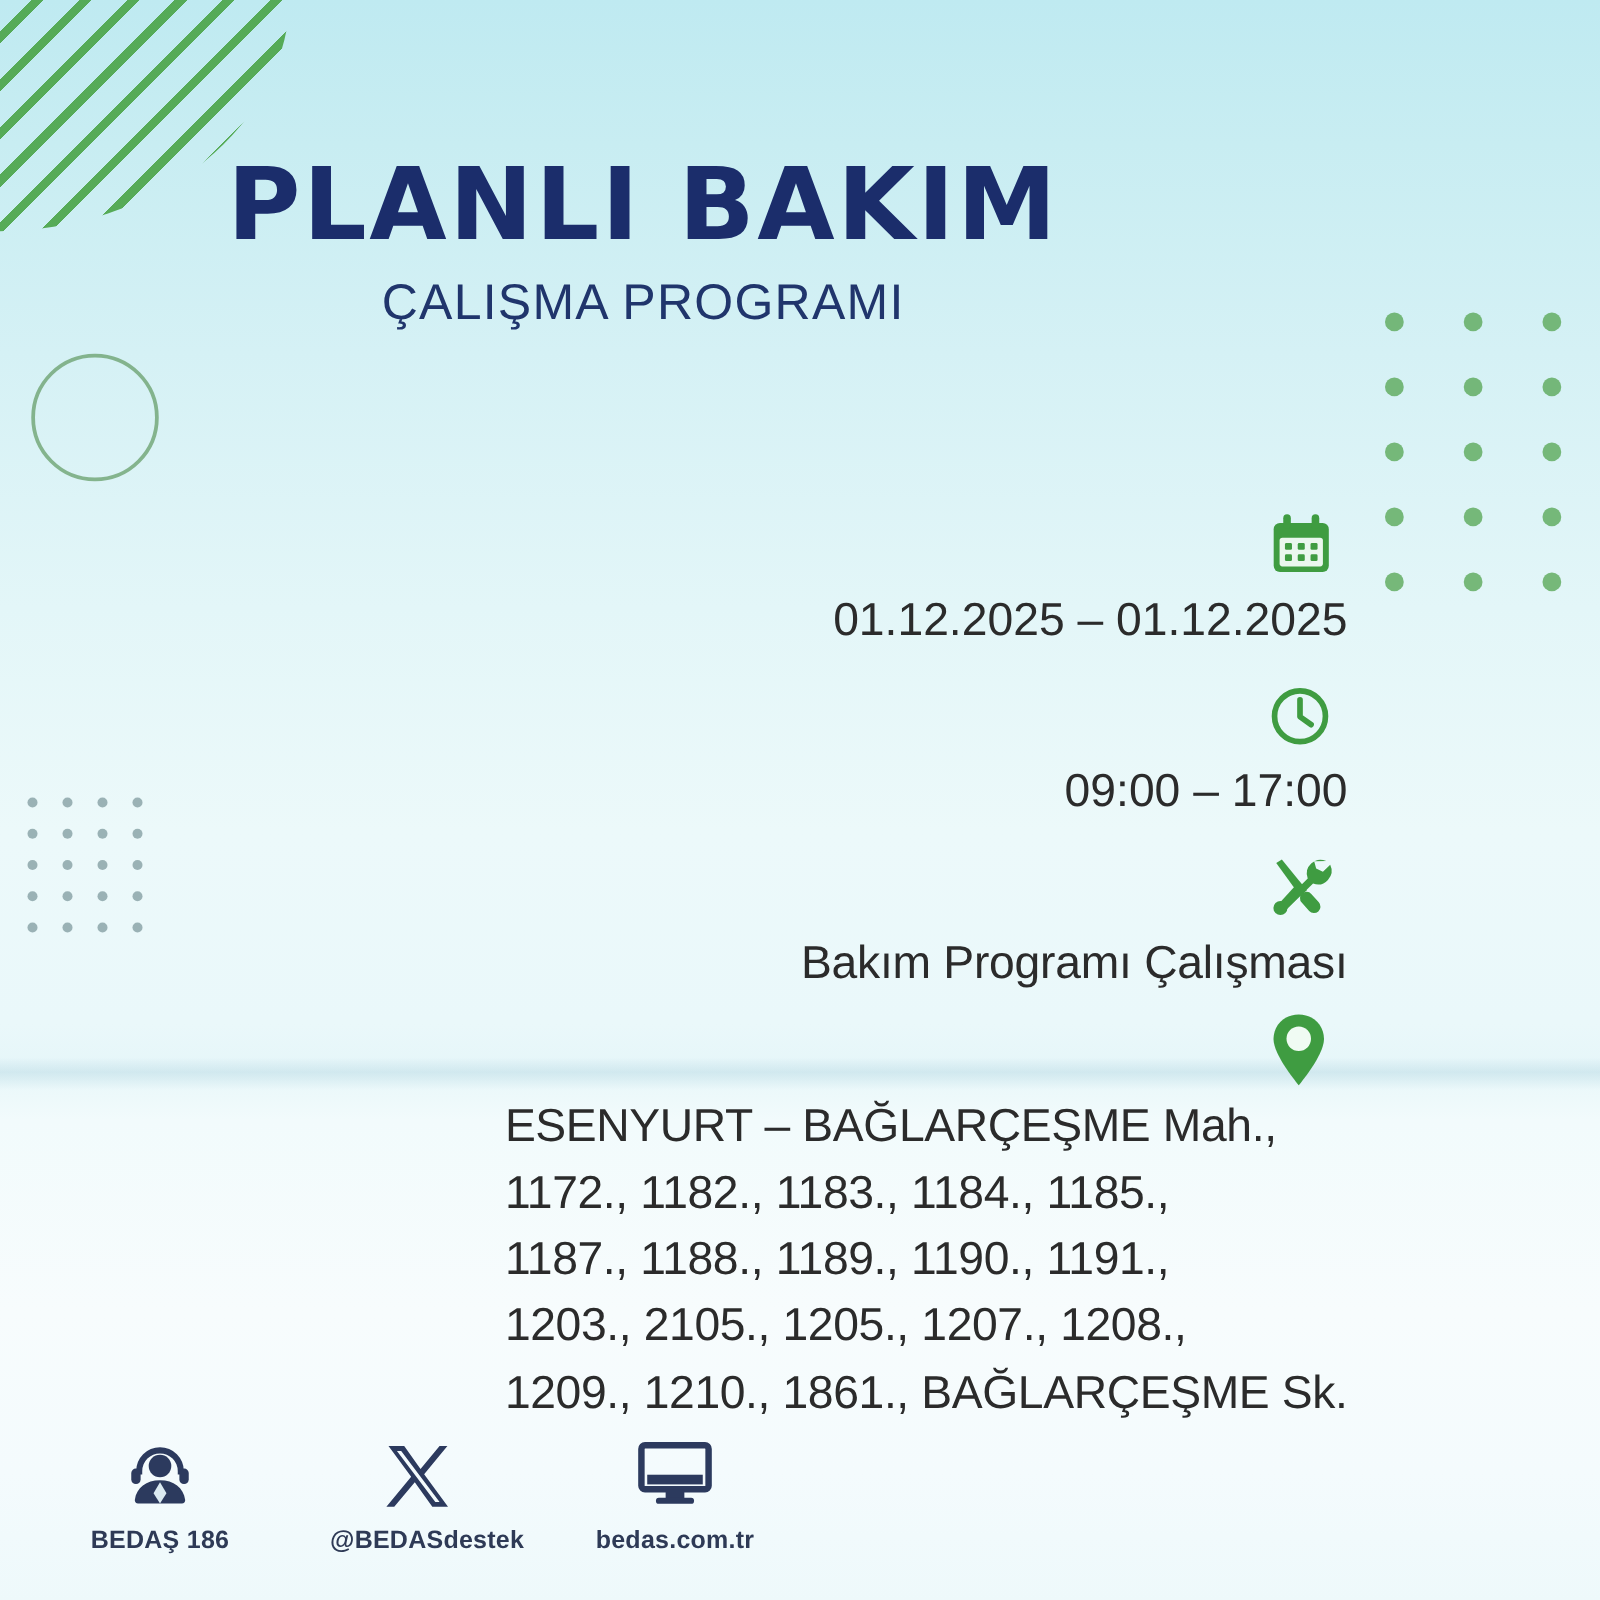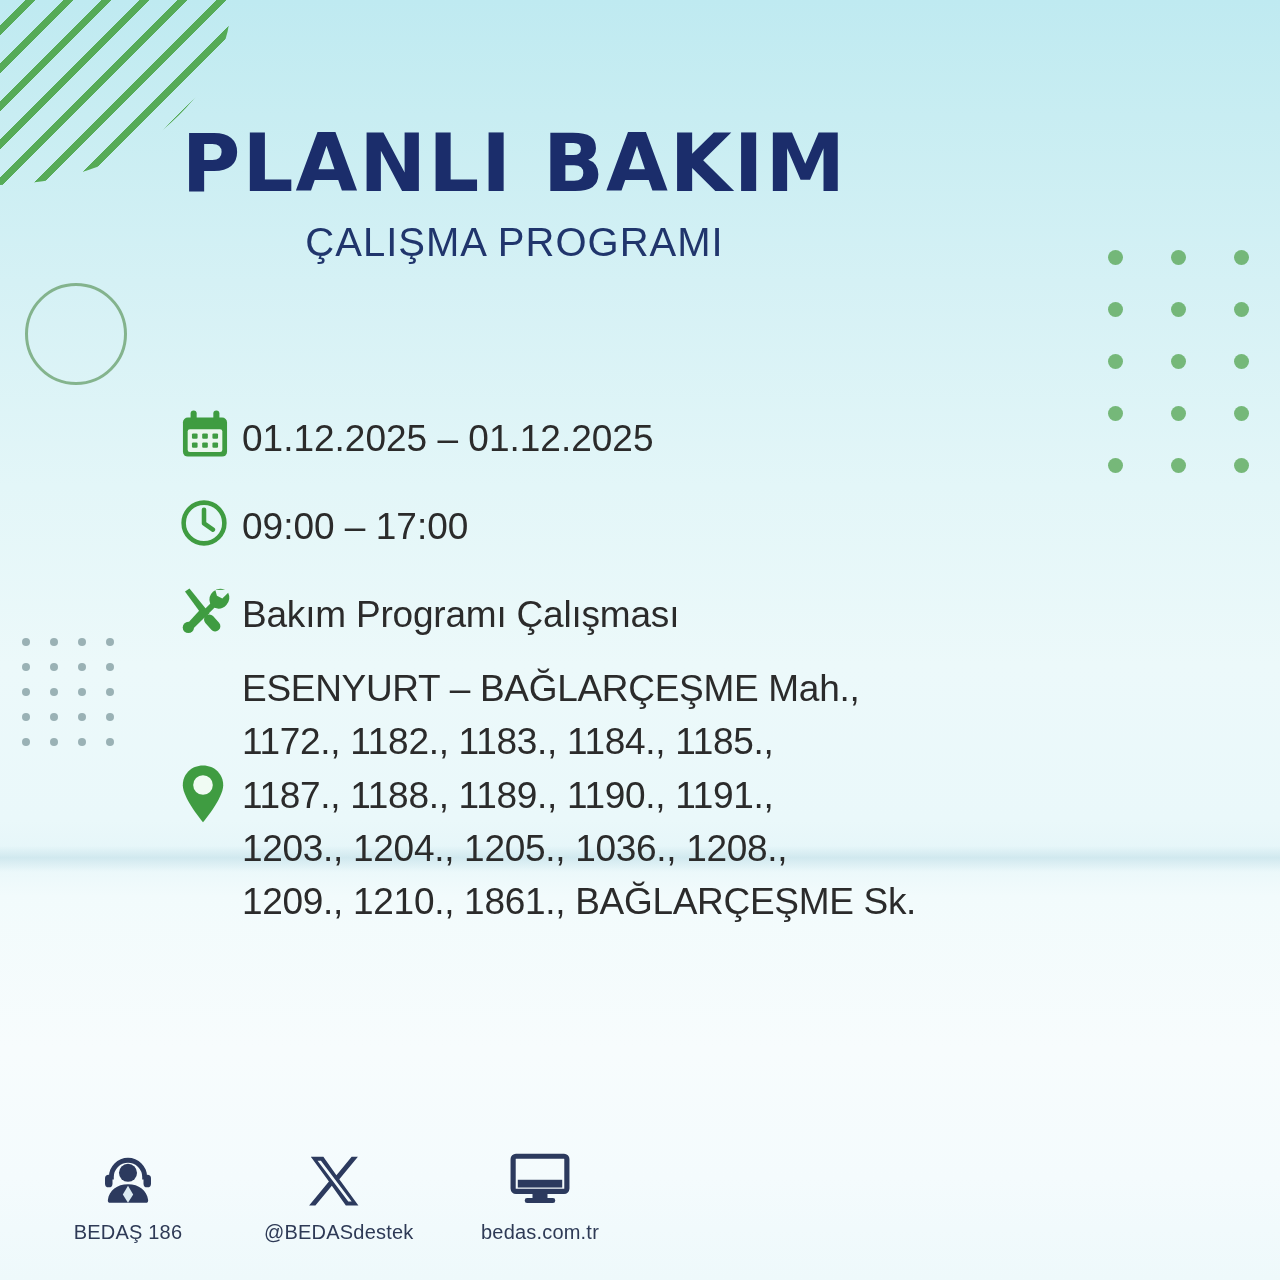--- a/index.html
+++ b/index.html
@@ -139,22 +139,23 @@
 
   
   .info {
     position: absolute;
     left: 178px;
     top: 404px;
     width: 900px;
   }
   .row {
     display: flex;
-    align-items: center;
+    align-items: flex-end;
     margin-bottom: 26px;
+    flex-direction: column;
   }
   .row .ico {
     flex: 0 0 64px;
     width: 64px;
     height: 62px;
     display: flex;
     align-items: center;
     justify-content: flex-start;
   }
   .row .txt {
@@ -193,21 +194,21 @@
   }
   .contact .cico {
     height: 62px;
     display: flex;
     align-items: flex-end;
     justify-content: center;
   }
   .contact .clabel {
     margin-top: 11px;
     font-size: 20px;
-    font-weight: 400;
+    font-weight: 700;
     color: #2e3a56;
     letter-spacing: .2px;
   }
 </style>
 </head>
 <body>
 
 <div id="poster">
 
   <div class="stripes-corner"></div>
@@ -311,21 +312,21 @@
         <svg width="50" height="60" viewBox="0 0 24 30" aria-hidden="true">
           <path d="M12 0.8 C6.1 0.8 1.9 5.2 1.9 10.6 C1.9 17.2 12 29.1 12 29.1
                    S22.1 17.2 22.1 10.6 C22.1 5.2 17.9 0.8 12 0.8 Z" fill="#3f9c41"></path>
           <circle cx="12" cy="10.5" r="4.9" fill="#f0fbf3"></circle>
         </svg>
       </div>
       <div class="address-lines">
         <div>ESENYURT – BAĞLARÇEŞME Mah.,</div>
         <div>1172., 1182., 1183., 1184., 1185.,</div>
         <div>1187., 1188., 1189., 1190., 1191.,</div>
-        <div>1203., 1204., 1205., 1036., 1208.,</div>
+        <div>1203., 2105., 1205., 1207., 1208.,</div>
         <div>1209., 1210., 1861., BAĞLARÇEŞME Sk.</div>
       </div>
     </div>
 
   </div>
 
   <div class="contacts">
 
     <div class="contact">
       <div class="cico">

